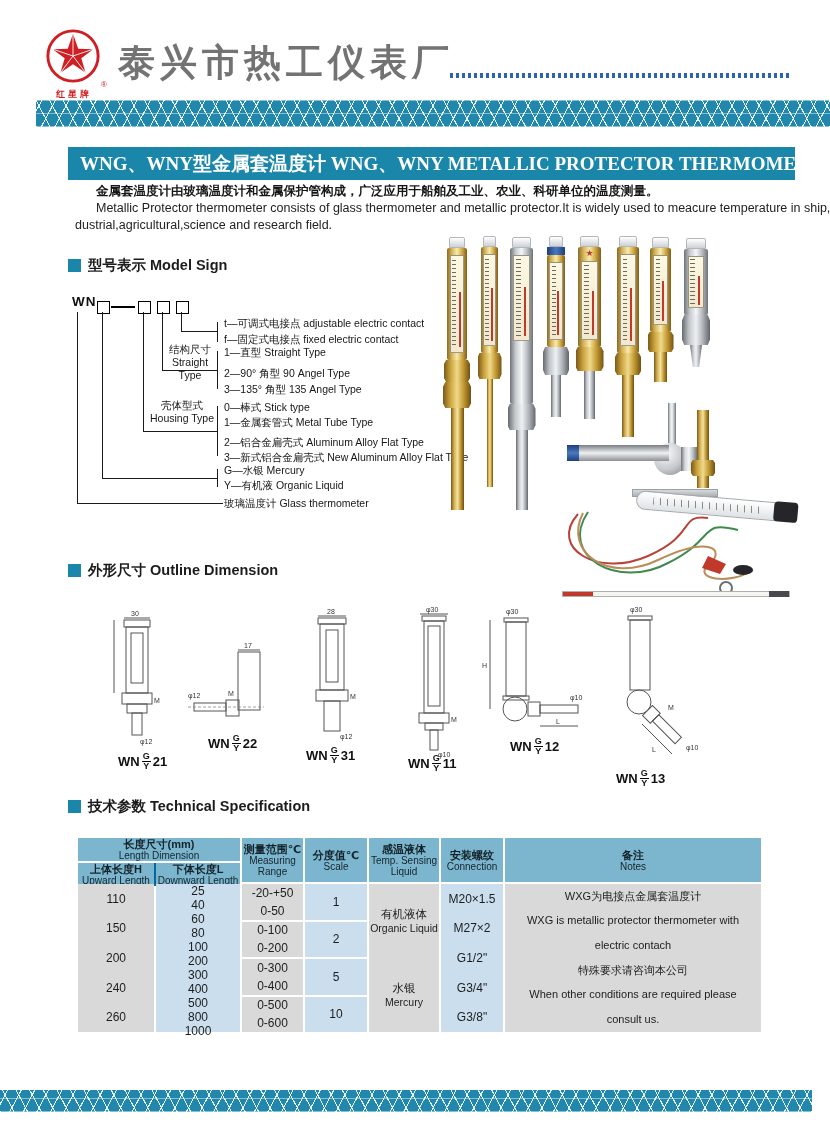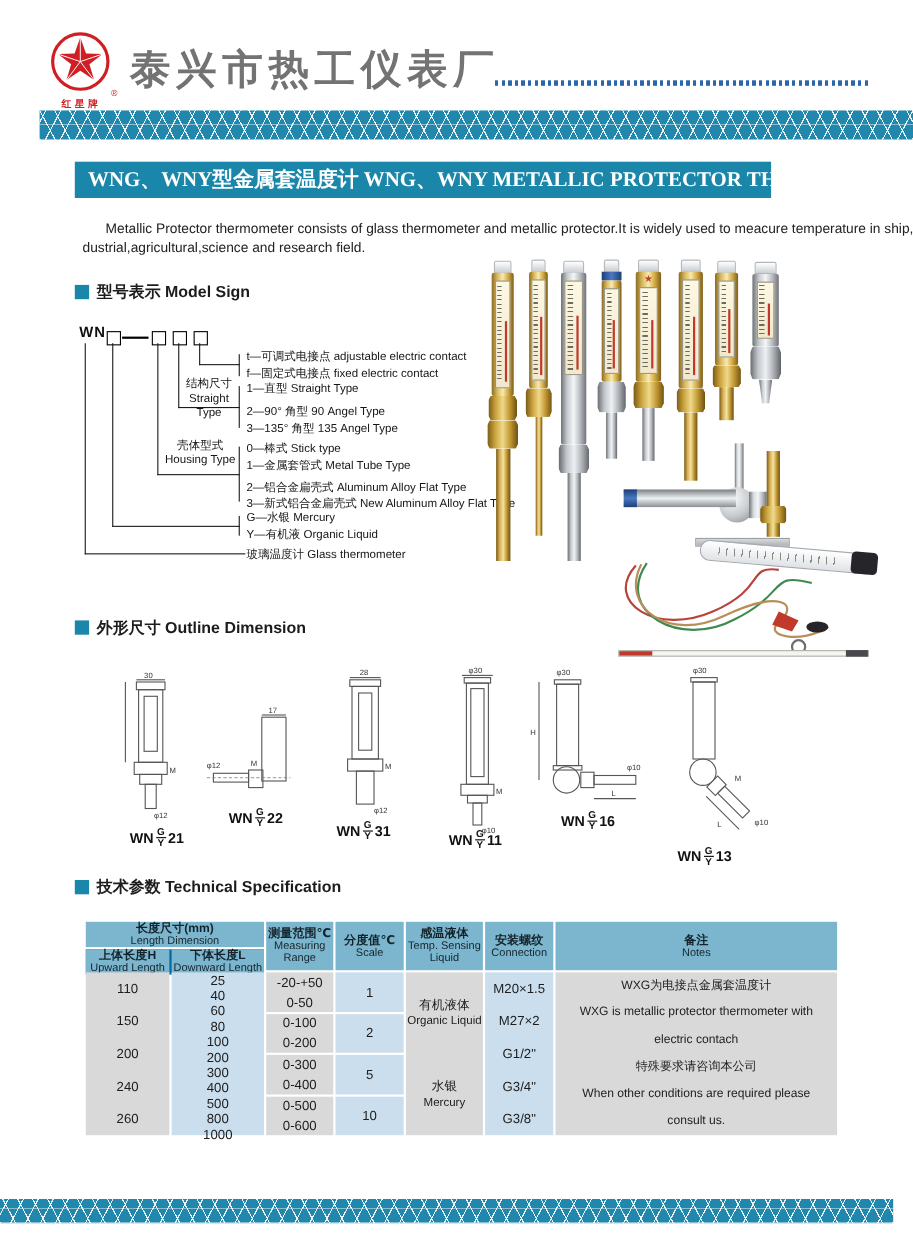--- a/index.html
+++ b/index.html
@@ -16,21 +16,21 @@
     background:repeating-linear-gradient(90deg,#2a65ad 0 3px,transparent 3px 6px);}
   .band{background-color:#2187ad;
     background-image:
       repeating-linear-gradient(62deg, rgba(255,255,255,.9) 0 1px, rgba(255,255,255,0) 1px 12px),
       repeating-linear-gradient(-62deg, rgba(255,255,255,.9) 0 1px, rgba(255,255,255,0) 1px 12px),
       repeating-linear-gradient(0deg, rgba(255,255,255,.45) 0 1px, rgba(255,255,255,0) 1px 13px);}
   .band-top{left:36px;top:100px;width:794px;height:27px;}
   .band-bottom{left:0;top:1090px;width:812px;height:22px;}
 
   
-  .title-bar{left:68px;top:147px;width:633px;height:33px;background:#1a86a9;color:#fff;
+  .title-bar{left:68px;top:147px;width:727px;height:33px;background:#1a86a9;color:#fff;
     font-family:"Liberation Serif","DejaVu Serif",serif;font-weight:bold;font-size:19px;
     line-height:33px;padding-left:12px;box-sizing:border-box;white-space:nowrap;}
   .intro-zh{left:96px;top:183px;width:700px;font-size:12.5px;font-weight:bold;color:#161616;white-space:nowrap;}
   .intro-en{font-size:12.5px;color:#222;white-space:nowrap;}
   .intro-en1{left:96px;top:201px;}
   .intro-en2{left:75px;top:218px;}
 
   
   .sec{font-size:14.5px;font-weight:bold;color:#1c1c1c;display:flex;align-items:center;gap:7px;white-space:nowrap;}
   .sq{width:13px;height:13px;background:#1a86a9;display:inline-block;}
@@ -121,20 +121,21 @@
     </svg>
   </div>
   <div class="abs brand">红星牌</div>
   <div class="abs reg">®</div>
   <div class="abs company">泰兴市热工仪表厂</div>
   <div class="abs dotline"></div>
   <div class="abs band band-top"></div>
 
   <div class="abs title-bar">WNG、WNY型金属套温度计 WNG、WNY METALLIC PROTECTOR THERMOMETER</div>
 
+  <div class="abs intro-zh">金属套温度计由玻璃温度计和金属保护管构成，广泛应用于船舶及工业、农业、科研单位的温度测量。</div>
   <div class="abs intro-en intro-en1">Metallic Protector thermometer consists of glass thermometer and metallic protector.It is widely used to meacure temperature in ship,in</div>
   <div class="abs intro-en intro-en2">dustrial,agricultural,science and research field.</div>
 
   <div class="abs sec" style="left:68px;top:256px;">
     <span class="sq"></span>
     <span>型号表示 Model Sign</span>
   </div>
 
   <div class="abs wn">WN</div>
   <div class="abs mbox" style="left:97px;"></div>
@@ -376,21 +377,21 @@
       <text class="dt" x="78" y="118">L</text>
       <text class="dt" x="92" y="94">φ10</text>
     </svg>
   </div>
   <div class="abs draw-label" style="left:510px;top:737px;">
     <span>WN</span>
       <span class="frac">
         <i>G</i>
         <i>Y</i>
       </span>
-      <span>16</span>
+      <span>12</span>
   </div>
 
   <div class="abs draw" style="left:596px;top:604px;">
     <svg width="112" height="160" viewBox="0 0 112 160">
       <text class="dt" x="34" y="8">φ30</text>
       <rect class="dln" x="32" y="12" width="24" height="4"></rect>
       <rect class="dln" x="34" y="16" width="20" height="70"></rect>
       <circle class="dln" cx="43" cy="98" r="12"></circle>
       <g transform="rotate(45 43 98)">
         <rect class="dfill" x="55" y="91" width="11" height="14"></rect>

